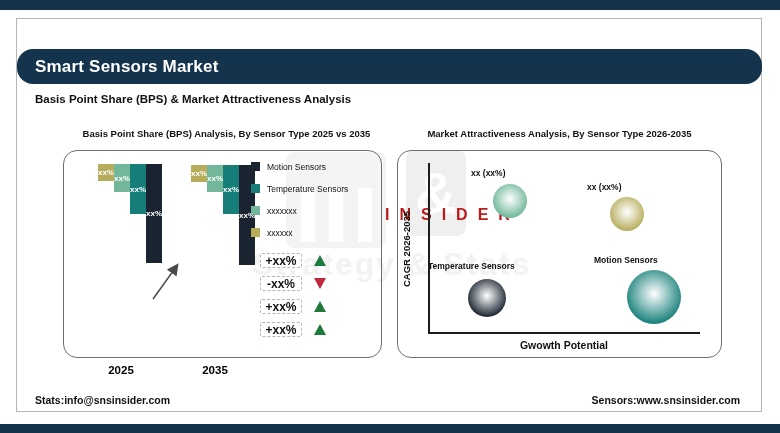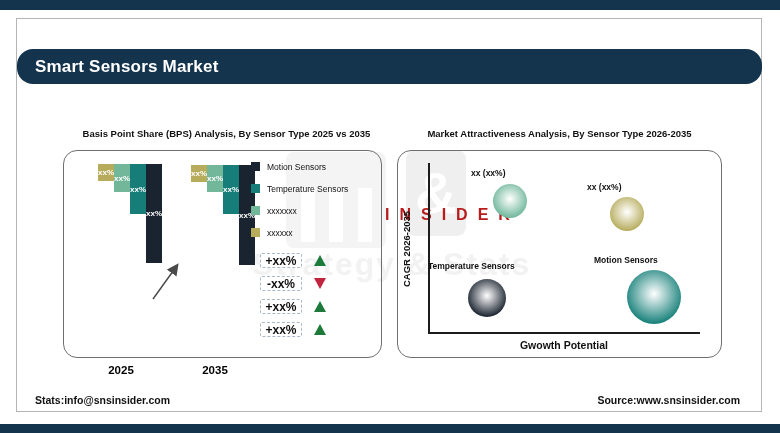--- a/index.html
+++ b/index.html
@@ -103,20 +103,21 @@
     <div class="col"></div>
     <div class="col"></div>
   </div>
   <div id="wm-amp" class="wm">&amp;</div>
   <div id="wm-insider" class="wm">INSIDER</div>
   <div id="wm-tagline" class="wm">Strategy &amp; Stats</div>
 
   <div id="title-bar">
     <div class="t">Smart Sensors Market</div>
   </div>
+  <div id="subtitle">Basis Point Share (BPS) &amp; Market Attractiveness Analysis</div>
 
   <div id="bps-title" class="chart-title">Basis Point Share (BPS) Analysis, By Sensor Type 2025 vs 2035</div>
   <div id="attr-title" class="chart-title">Market Attractiveness Analysis, By Sensor Type 2026-2035</div>
 
   <div id="bps-panel" class="panel"></div>
   <div id="attr-panel" class="panel"></div>
 
   <div id="bar-2025" class="bar">
     <div class="seg" style="height: 17px; --c: #b6ac5c;">xx%</div>
     <div class="seg" style="height: 28px; --c: #73b79a;">xx%</div>
@@ -187,17 +188,17 @@
   <div id="bl-a" class="bubble-label">xx (xx%)</div>
   <div id="bubble-a" class="bubble" style="--c: #6fb79a;"></div>
   <div id="bl-b" class="bubble-label">xx (xx%)</div>
   <div id="bubble-b" class="bubble" style="--c: #b6ac5c;"></div>
   <div id="bl-c" class="bubble-label">Temperature Sensors</div>
   <div id="bubble-c" class="bubble" style="--c: #1a2330;"></div>
   <div id="bl-d" class="bubble-label">Motion Sensors</div>
   <div id="bubble-d" class="bubble" style="--c: #17807a;"></div>
 
   <div id="footer-email" class="footer-text">Stats:info@snsinsider.com</div>
-  <div id="footer-source" class="footer-text">Source:www.snsinsider.com</div>
+  <div id="footer-source" class="footer-text">Sensors:www.snsinsider.com</div>
 
   <div id="strip-bottom" class="strip"></div>
 
 </div>
 
 </body></html>

